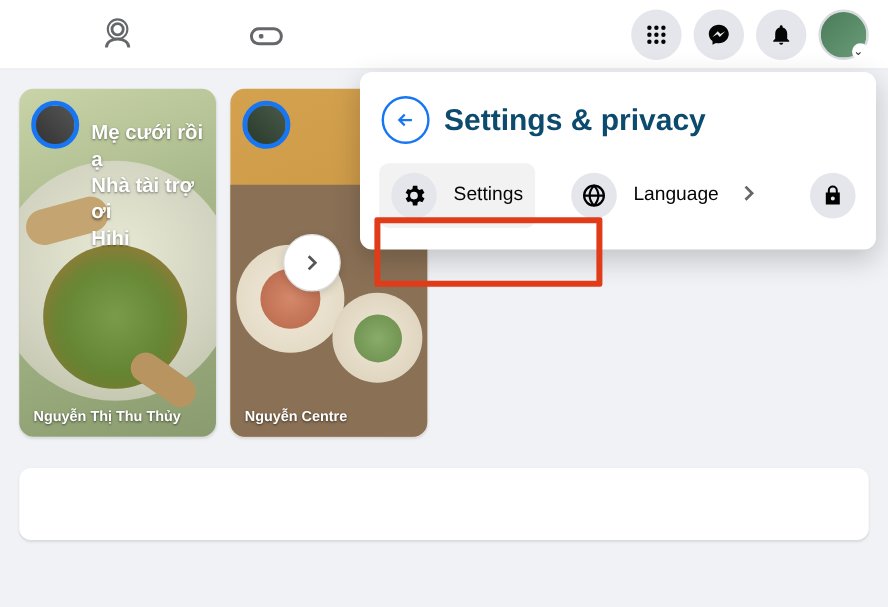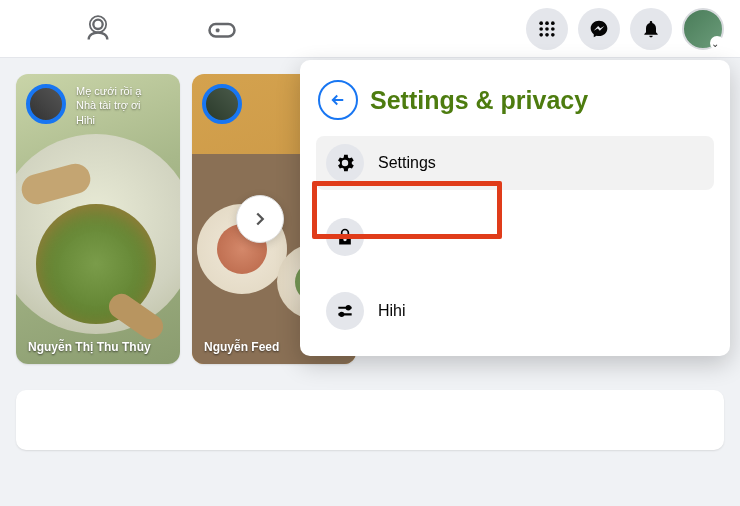--- a/index.html
+++ b/index.html
@@ -62,22 +62,22 @@
   .story-card.food1 { background: linear-gradient(160deg,#c9d4a8 0%, #a8b88a 40%, #8a9c6f 100%); }
   .story-card.food2 { background: linear-gradient(160deg,#d4a24e 0%, #c49040 100%); }
   .story-avatar{
     position:absolute; top:10px; left:10px;
     width:40px; height:40px; border-radius:50%;
     border:4px solid #1876f2; background:#888; z-index:2;
   }
   .story-card.food1 .story-avatar{ background: linear-gradient(45deg,#333,#555); }
   .story-card.food2 .story-avatar{ background: linear-gradient(45deg,#2a3a2a,#4a5a4a); }
   .story-overlay-text{
-    position:absolute; top:10px; left:60px; right:8px;
-    color:#fff; font-size:11px; font-weight:400; line-height:1.3;
+    position:absolute; top:26px; left:60px; right:8px;
+    color:#fff; font-size:17px; font-weight:700; line-height:1.3;
     text-shadow:0 1px 2px rgba(0,0,0,0.5); z-index:2;
     white-space:pre-line;
   }
   .story-name{
     position:absolute; bottom:10px; left:12px; right:12px;
     color:#fff; font-size:12px; font-weight:600;
     text-shadow:0 1px 2px rgba(0,0,0,0.6); z-index:2;
     white-space:pre-line;
   }
   .story-content-plate{
@@ -148,24 +148,24 @@
   }
   .dropdown-header{
     display:flex; align-items:center; gap:12px; padding:6px 8px 16px 8px;
   }
   .back-btn{
     width:40px; height:40px; border-radius:50%;
     border:2px solid #1876f2; display:flex; align-items:center; justify-content:center;
     color:#1876f2; cursor:pointer;
   }
   .dropdown-title{
-    font-size:25px; font-weight:800; color:#4d7c0f;
-  }
-
-  .menu-list{ display:flex; flex-direction:column; gap:20px; padding:0 6px; }
+    font-size:25px; font-weight:800; color:#0c4a6e;
+  }
+
+  .menu-list{ display:flex; flex-direction:row; gap:20px; padding:0 6px; }
   .menu-item{
     display:flex; align-items:center; gap:14px;
     padding:8px 10px; border-radius:8px; cursor:pointer;
     position:relative;
   }
   .menu-item.hover{ background:#f2f2f2; }
   .menu-icon{
     width:38px; height:38px; border-radius:50%; background:#e4e6eb;
     display:flex; align-items:center; justify-content:center;
     flex-shrink:0;
@@ -245,21 +245,21 @@
     <div class="story-name">Nguyễn Thị Thu Thủy</div>
   </div>
 
   <div class="story-card food2">
     <div class="story-content-plate">
       <div class="tray"></div>
         <div class="bowl1"></div>
         <div class="bowl2"></div>
     </div>
     <div class="story-avatar"></div>
-    <div class="story-name">Nguyễn Feed</div>
+    <div class="story-name">Nguyễn Centre</div>
   </div>
 
   <div class="story-next">
     <svg width="22" height="22" viewBox="0 0 24 24" fill="none" stroke="#555" stroke-width="2.5">
         <path d="M9 6l6 6-6 6"></path>
       </svg>
   </div>
 </div>
 
 <div class="bottom-placeholder"></div>
@@ -278,20 +278,34 @@
 
     <div class="menu-item hover">
       <div class="menu-icon">
         <svg width="22" height="22" viewBox="0 0 24 24" fill="currentColor">
             <path d="M19.4 13l.1-1-.1-1 2.1-1.6-2-3.5-2.5 1a7 7 0 00-1.7-1L15 3h-4l-.4 2.9a7 7 0 00-1.7 1l-2.5-1-2 3.5L6.5 11l-.1 1 .1 1-2.1 1.6 2 3.5 2.5-1c.5.4 1.1.7 1.7 1L11 21h4l.4-2.9c.6-.3 1.2-.6 1.7-1l2.5 1 2-3.5L19.4 13zM12 15.5A3.5 3.5 0 1112 8.5a3.5 3.5 0 010 7z"></path>
           </svg>
       </div>
       <div class="menu-label">Settings</div>
     </div>
 
+    <div class="menu-item">
+      <div class="menu-icon">
+        <svg width="22" height="22" viewBox="0 0 24 24" fill="none" stroke="currentColor" stroke-width="2">
+            <circle cx="12" cy="12" r="9"></circle>
+            <path d="M3 12h18M12 3c2.5 2.5 4 5.5 4 9s-1.5 6.5-4 9c-2.5-2.5-4-5.5-4-9s1.5-6.5 4-9z"></path>
+          </svg>
+      </div>
+      <div class="menu-label">Language</div>
+      <div class="menu-chevron">
+        <svg width="22" height="22" viewBox="0 0 24 24" fill="none" stroke="currentColor" stroke-width="2.5">
+            <path d="M9 6l6 6-6 6"></path>
+          </svg>
+      </div>
+    </div>
 
 
     <div class="menu-item">
       <div class="menu-icon">
         <svg width="20" height="20" viewBox="0 0 24 24" fill="currentColor">
             <path d="M17 9V7a5 5 0 00-10 0v2H5v12h14V9h-2zM9 7a3 3 0 016 0v2H9V7zm3 10a2 2 0 110-4 2 2 0 010 4z"></path>
           </svg>
       </div>
     </div>
 

